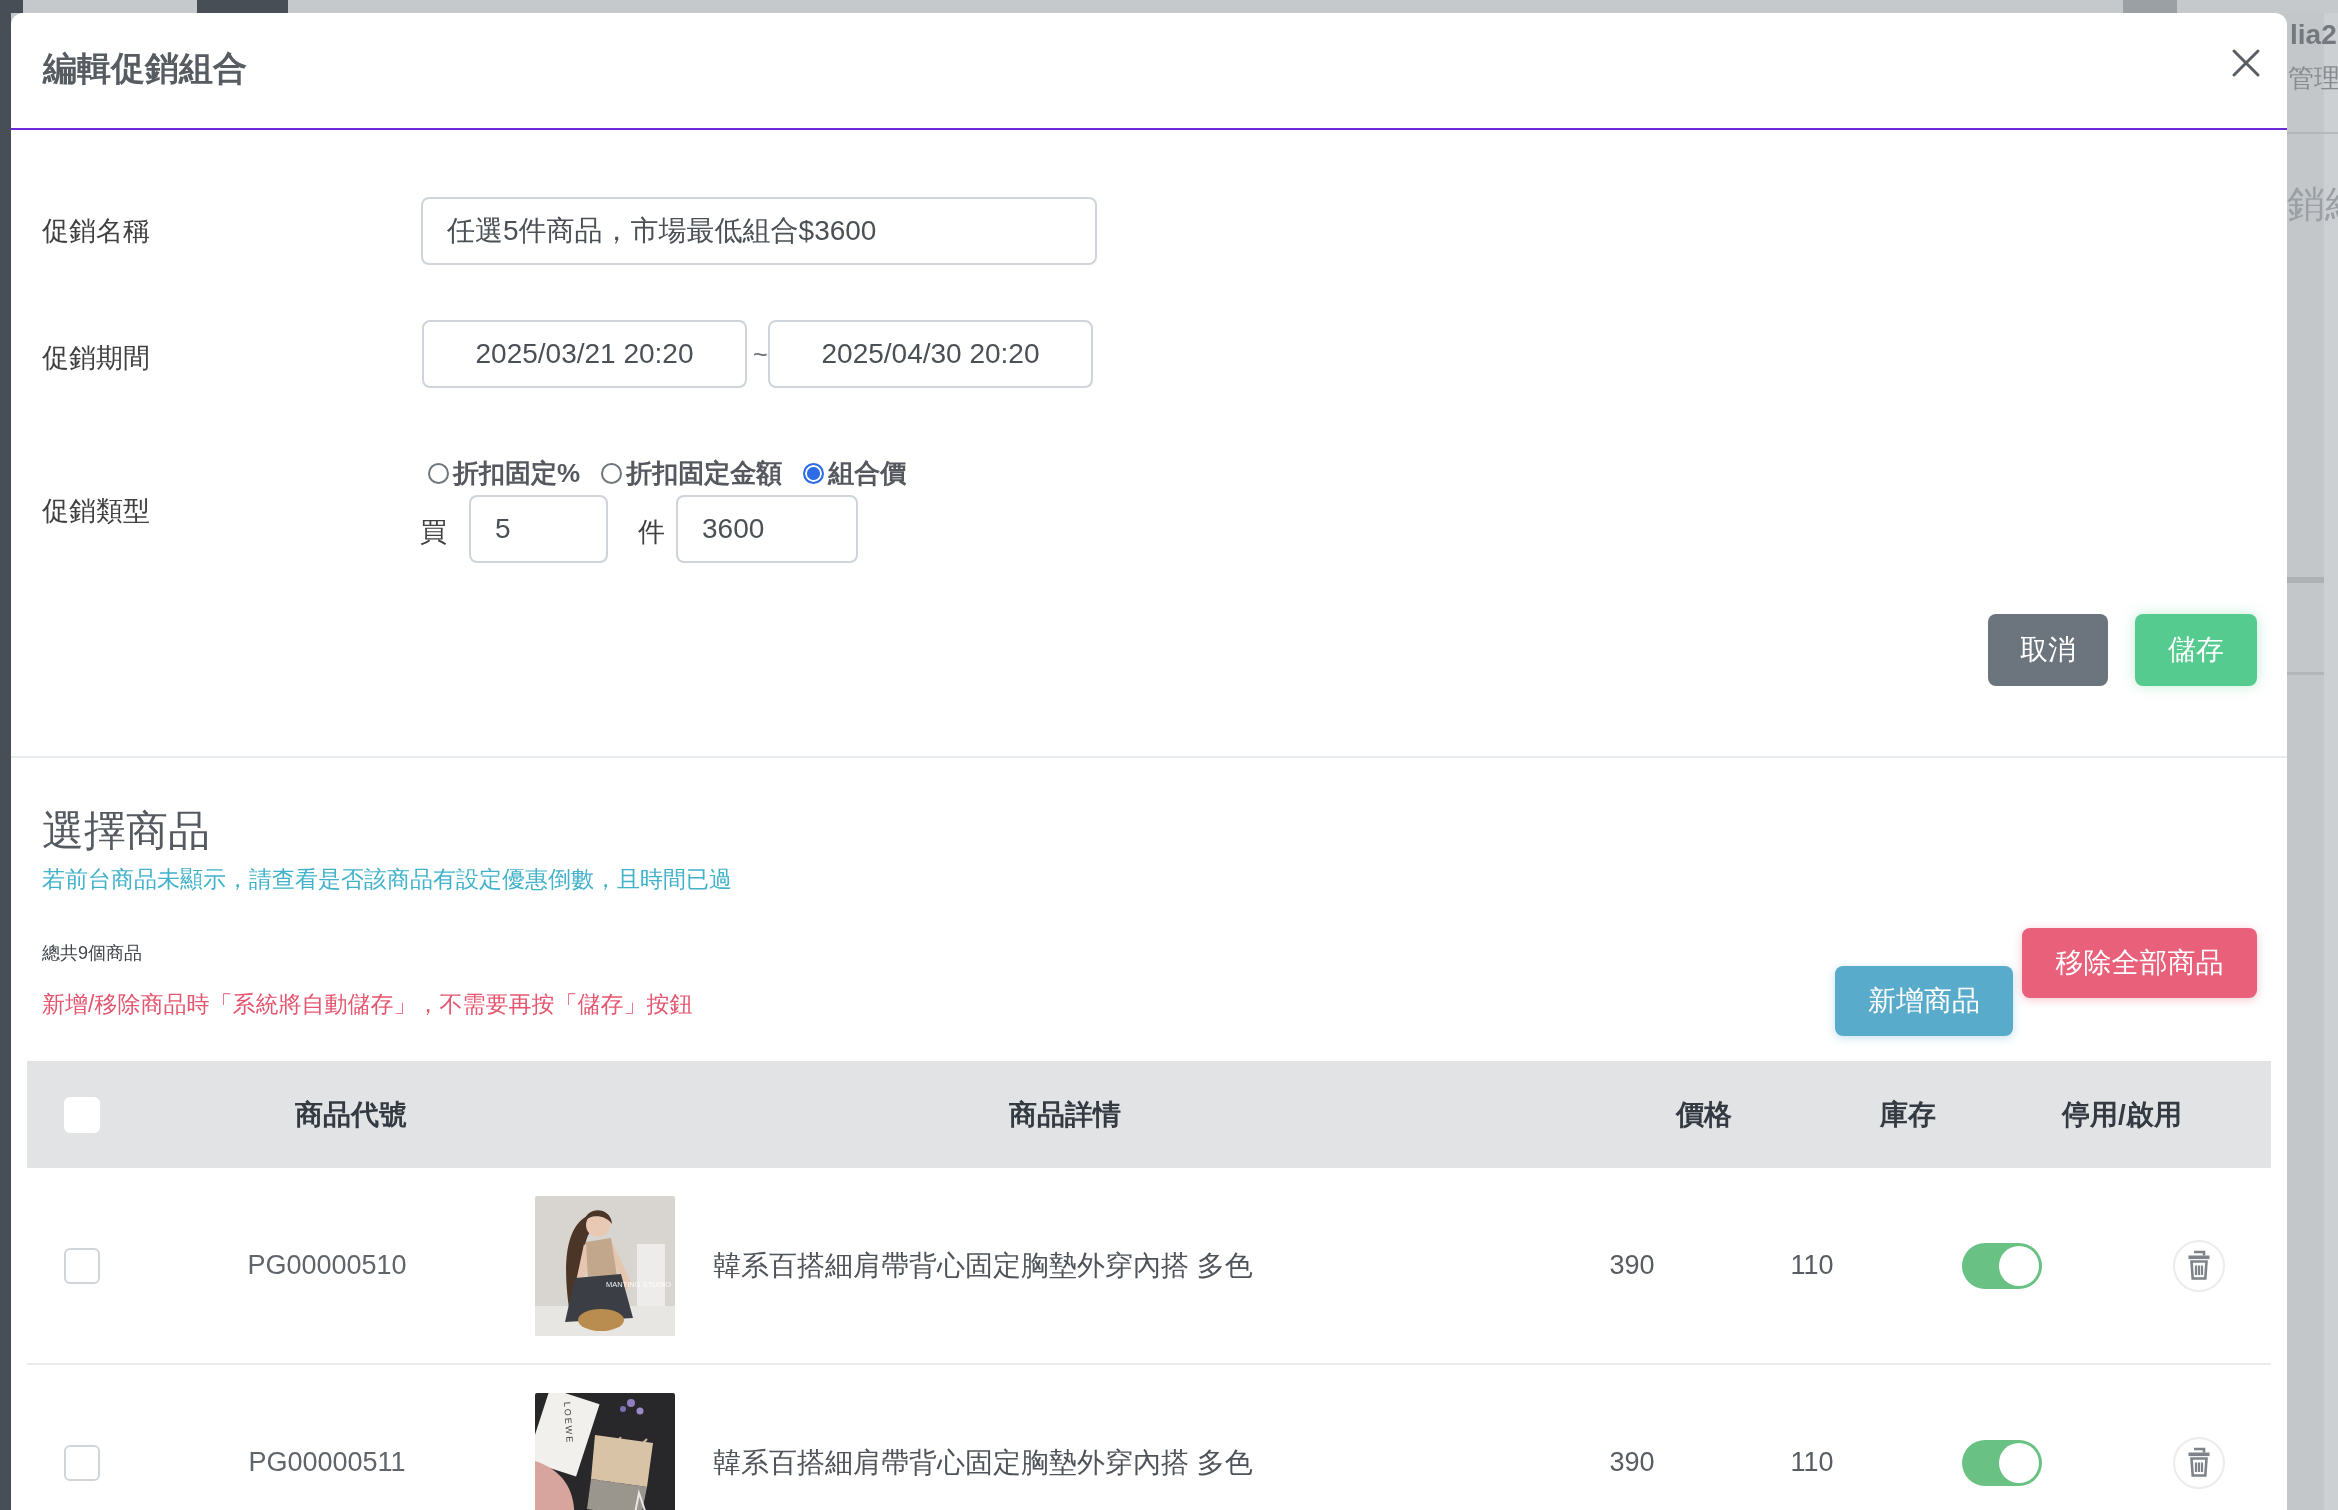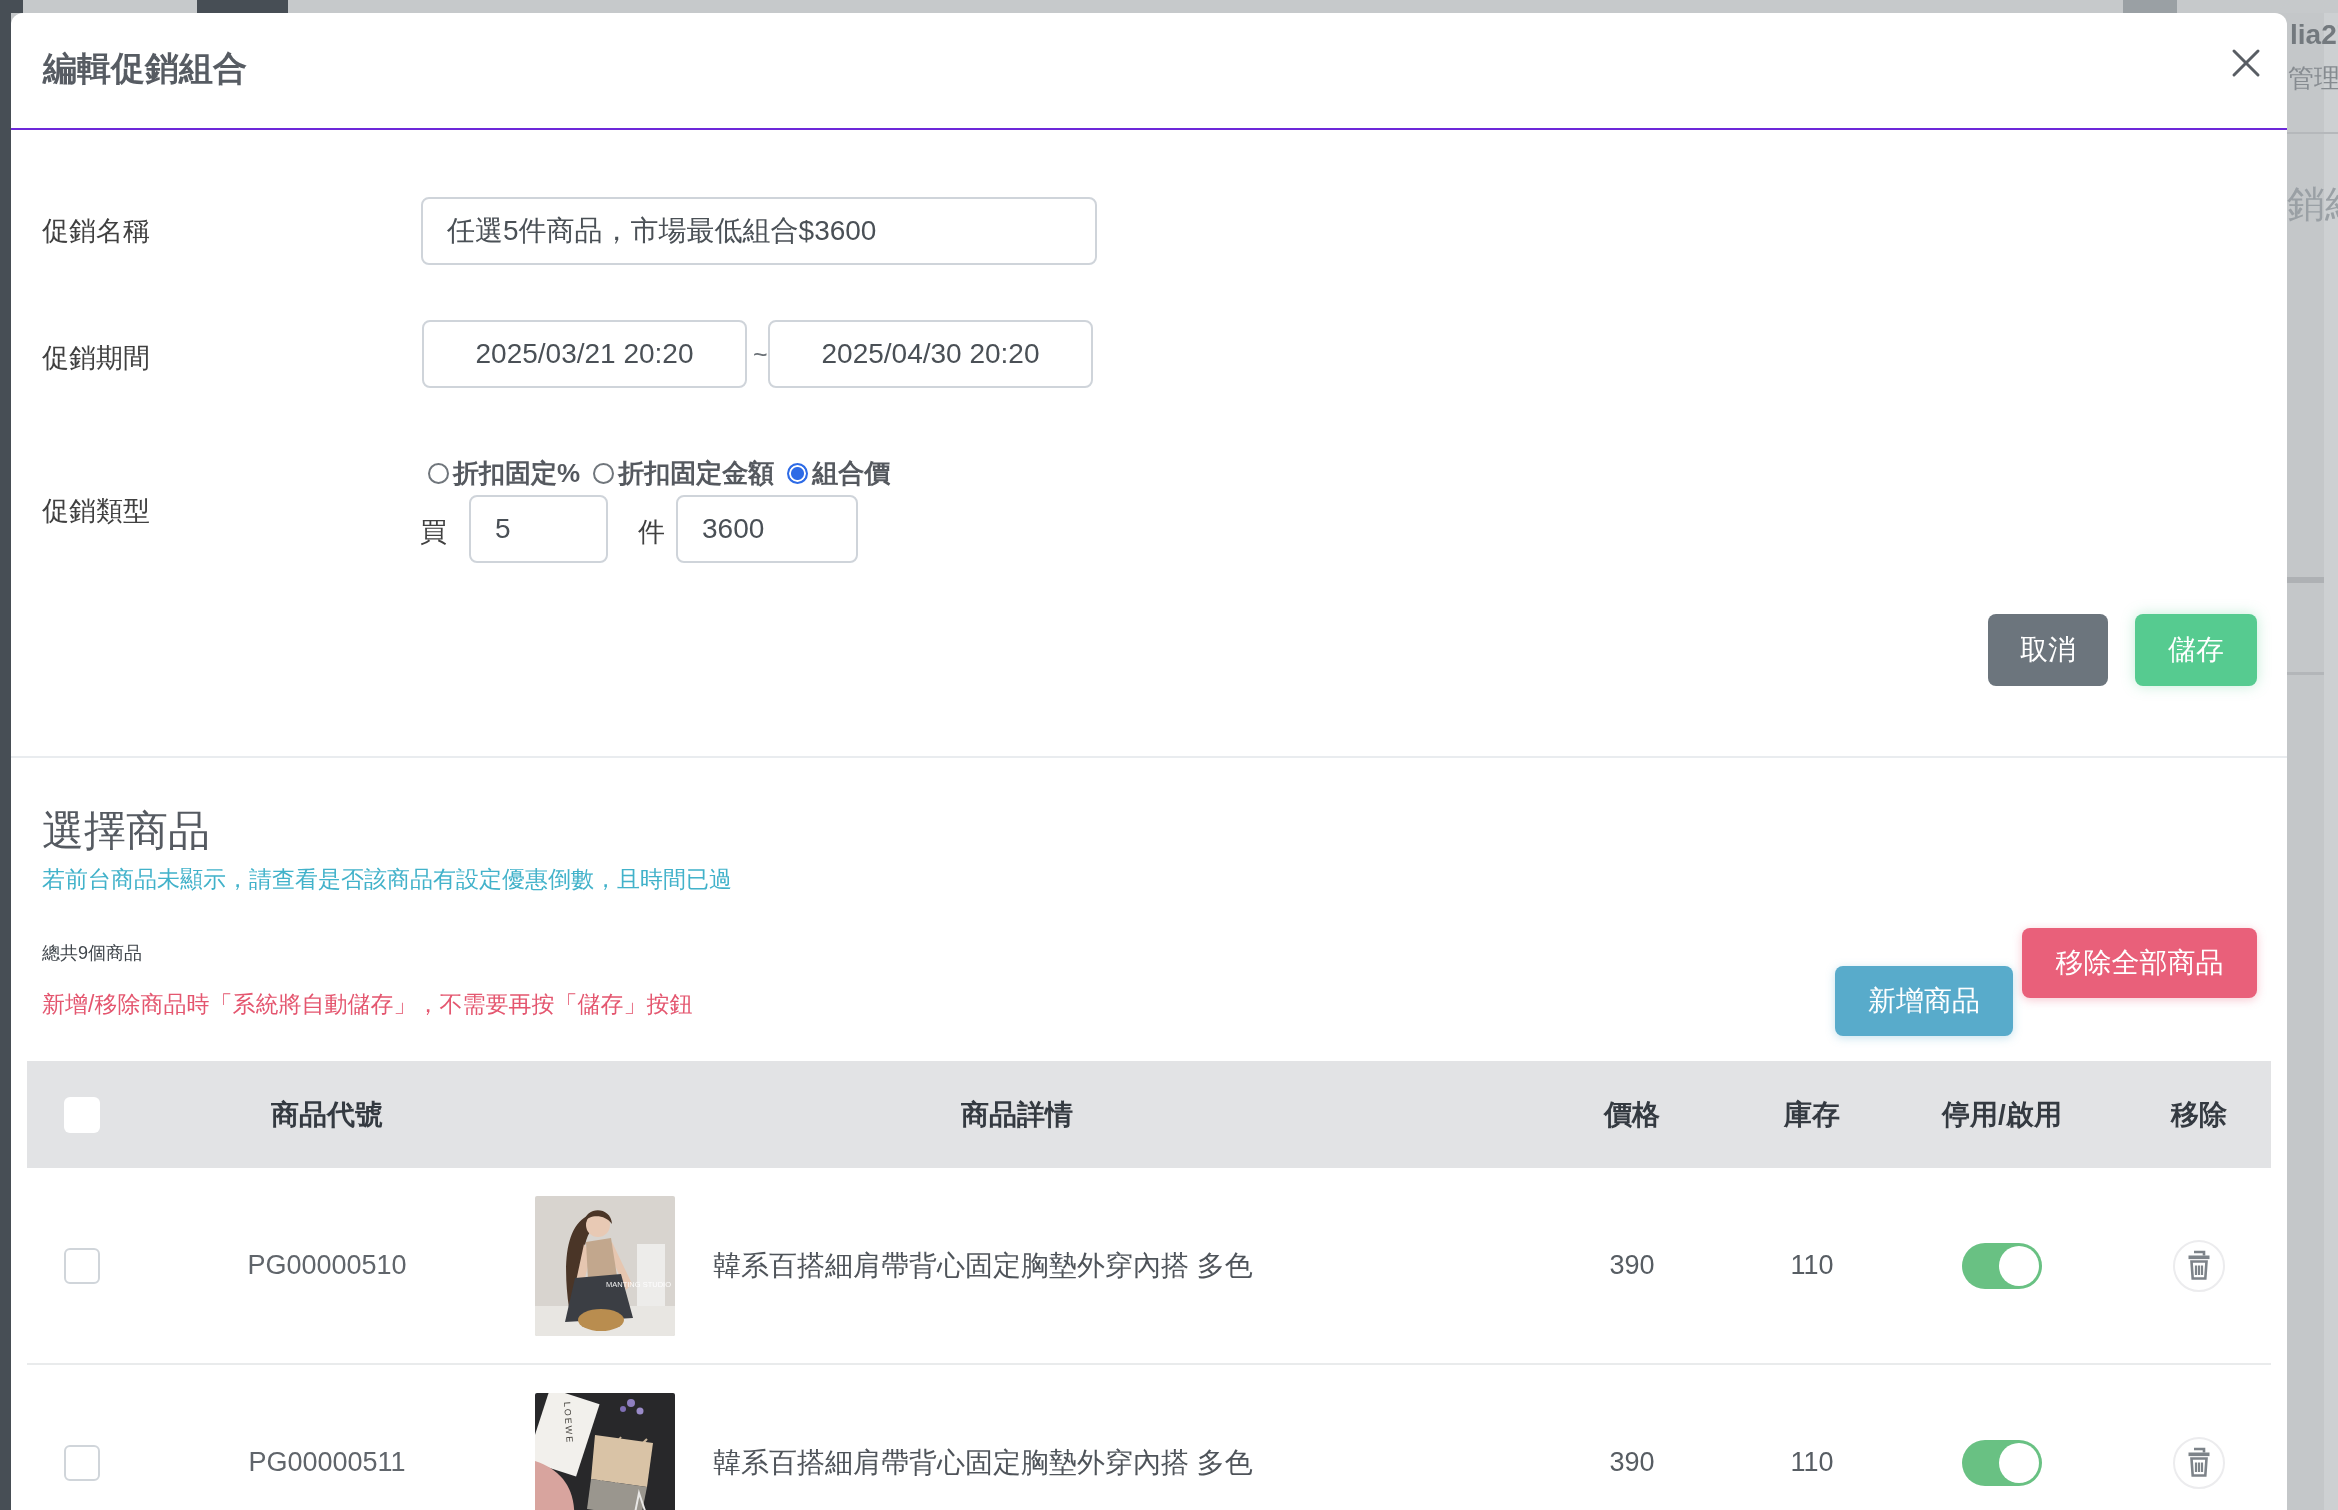--- a/index.html
+++ b/index.html
@@ -37,21 +37,21 @@
 
   .lbl { position:absolute; font-size:27px; color:#404040; }
 
   .txt-input { position:absolute; border:2px solid #cfd4da; border-radius:8px; background:#fff;
                color:#4a5056; font-size:28px; font-family:inherit; padding:0 24px; outline:none; }
   .txt-input.center { text-align:center; padding:0 8px; }
 
   .tilde { position:absolute; font-size:25px; color:#6b7177; }
 
   
-  .radio-row { position:absolute; left:417px; top:443px; display:flex; align-items:center; gap:13px; }
+  .radio-row { position:absolute; left:417px; top:443px; display:flex; align-items:center; gap:21px; }
   .radio-item { display:flex; align-items:center; }
   .radio-circle { width:21px; height:21px; border:2px solid #70767c; border-radius:50%; background:#fff; margin-right:4px; flex:0 0 auto; }
   .radio-item.selected .radio-circle { border:2px solid #2e6be6; background:radial-gradient(circle, #2e6be6 0 6px, #ffffff 7px 8px, #2e6be6 9px); }
   .radio-label { font-size:26px; font-weight:bold; color:#55595f; white-space:nowrap; }
 
   .btn { position:absolute; border:none; border-radius:8px; color:#fff; font-size:28px; font-family:inherit;
          display:flex; align-items:center; justify-content:center; cursor:pointer; }
   .btn-cancel { left:1977px; top:601px; width:120px; height:72px; background:#6c757d; }
   .btn-save   { left:2124px; top:601px; width:122px; height:72px; background:#56cb90; box-shadow:0 0 14px rgba(86,203,144,.35); }
   .btn-add    { left:1824px; top:915px; width:178px; height:70px; background:#58abcb; box-shadow:0 2px 10px rgba(88,171,203,.35);margin-top:38px; }
@@ -60,21 +60,21 @@
   .divider2 { position:absolute; left:0; top:743px; width:100%; height:2px; background:#e9ecef; }
 
   .sec-heading { position:absolute; left:31px; top:790px; font-size:42px; font-weight:500; color:#555a61; }
   .sec-hint    { position:absolute; left:31px; top:851px; font-size:23px; color:#42b2ca; }
   .sec-total   { position:absolute; left:31px; top:928px; font-size:18px; color:#3e444a; }
   .sec-warning { position:absolute; left:31px; top:976px; font-size:23px; color:#e4566f; }
 
   
   .ptable { position:absolute; left:16px; top:1048px; width:2244px; }
   .trow { display:grid; grid-template-columns:110px 380px 1000px 230px 130px 250px 144px; align-items:center; }
-  .thead { height:107px; background:#e2e3e5; font-size:28px; font-weight:bold; color:#343a41; }
+  .thead { height:107px; background:#e2e3e5; font-size:28px; font-weight:bold; color:#343a41;gap:24px; }
   .thead > div { text-align:center; }
   .tbody-row { height:197px; border-bottom:2px solid #e9ebec; background:#fff; }
 
   .cell-center { display:flex; align-items:center; justify-content:center; }
   .cb { width:36px; height:36px; background:#fff; border:2px solid #d0d5da; border-radius:6px; cursor:pointer; }
   .cb.header-cb { border:none; }
 
   .code-cell { text-align:center; font-size:27px; color:#60656b; }
   .detail-cell { display:flex; align-items:center; }
   .pimg { width:140px; height:140px; margin-left:18px; flex:0 0 auto; border-radius:2px; overflow:hidden; }

